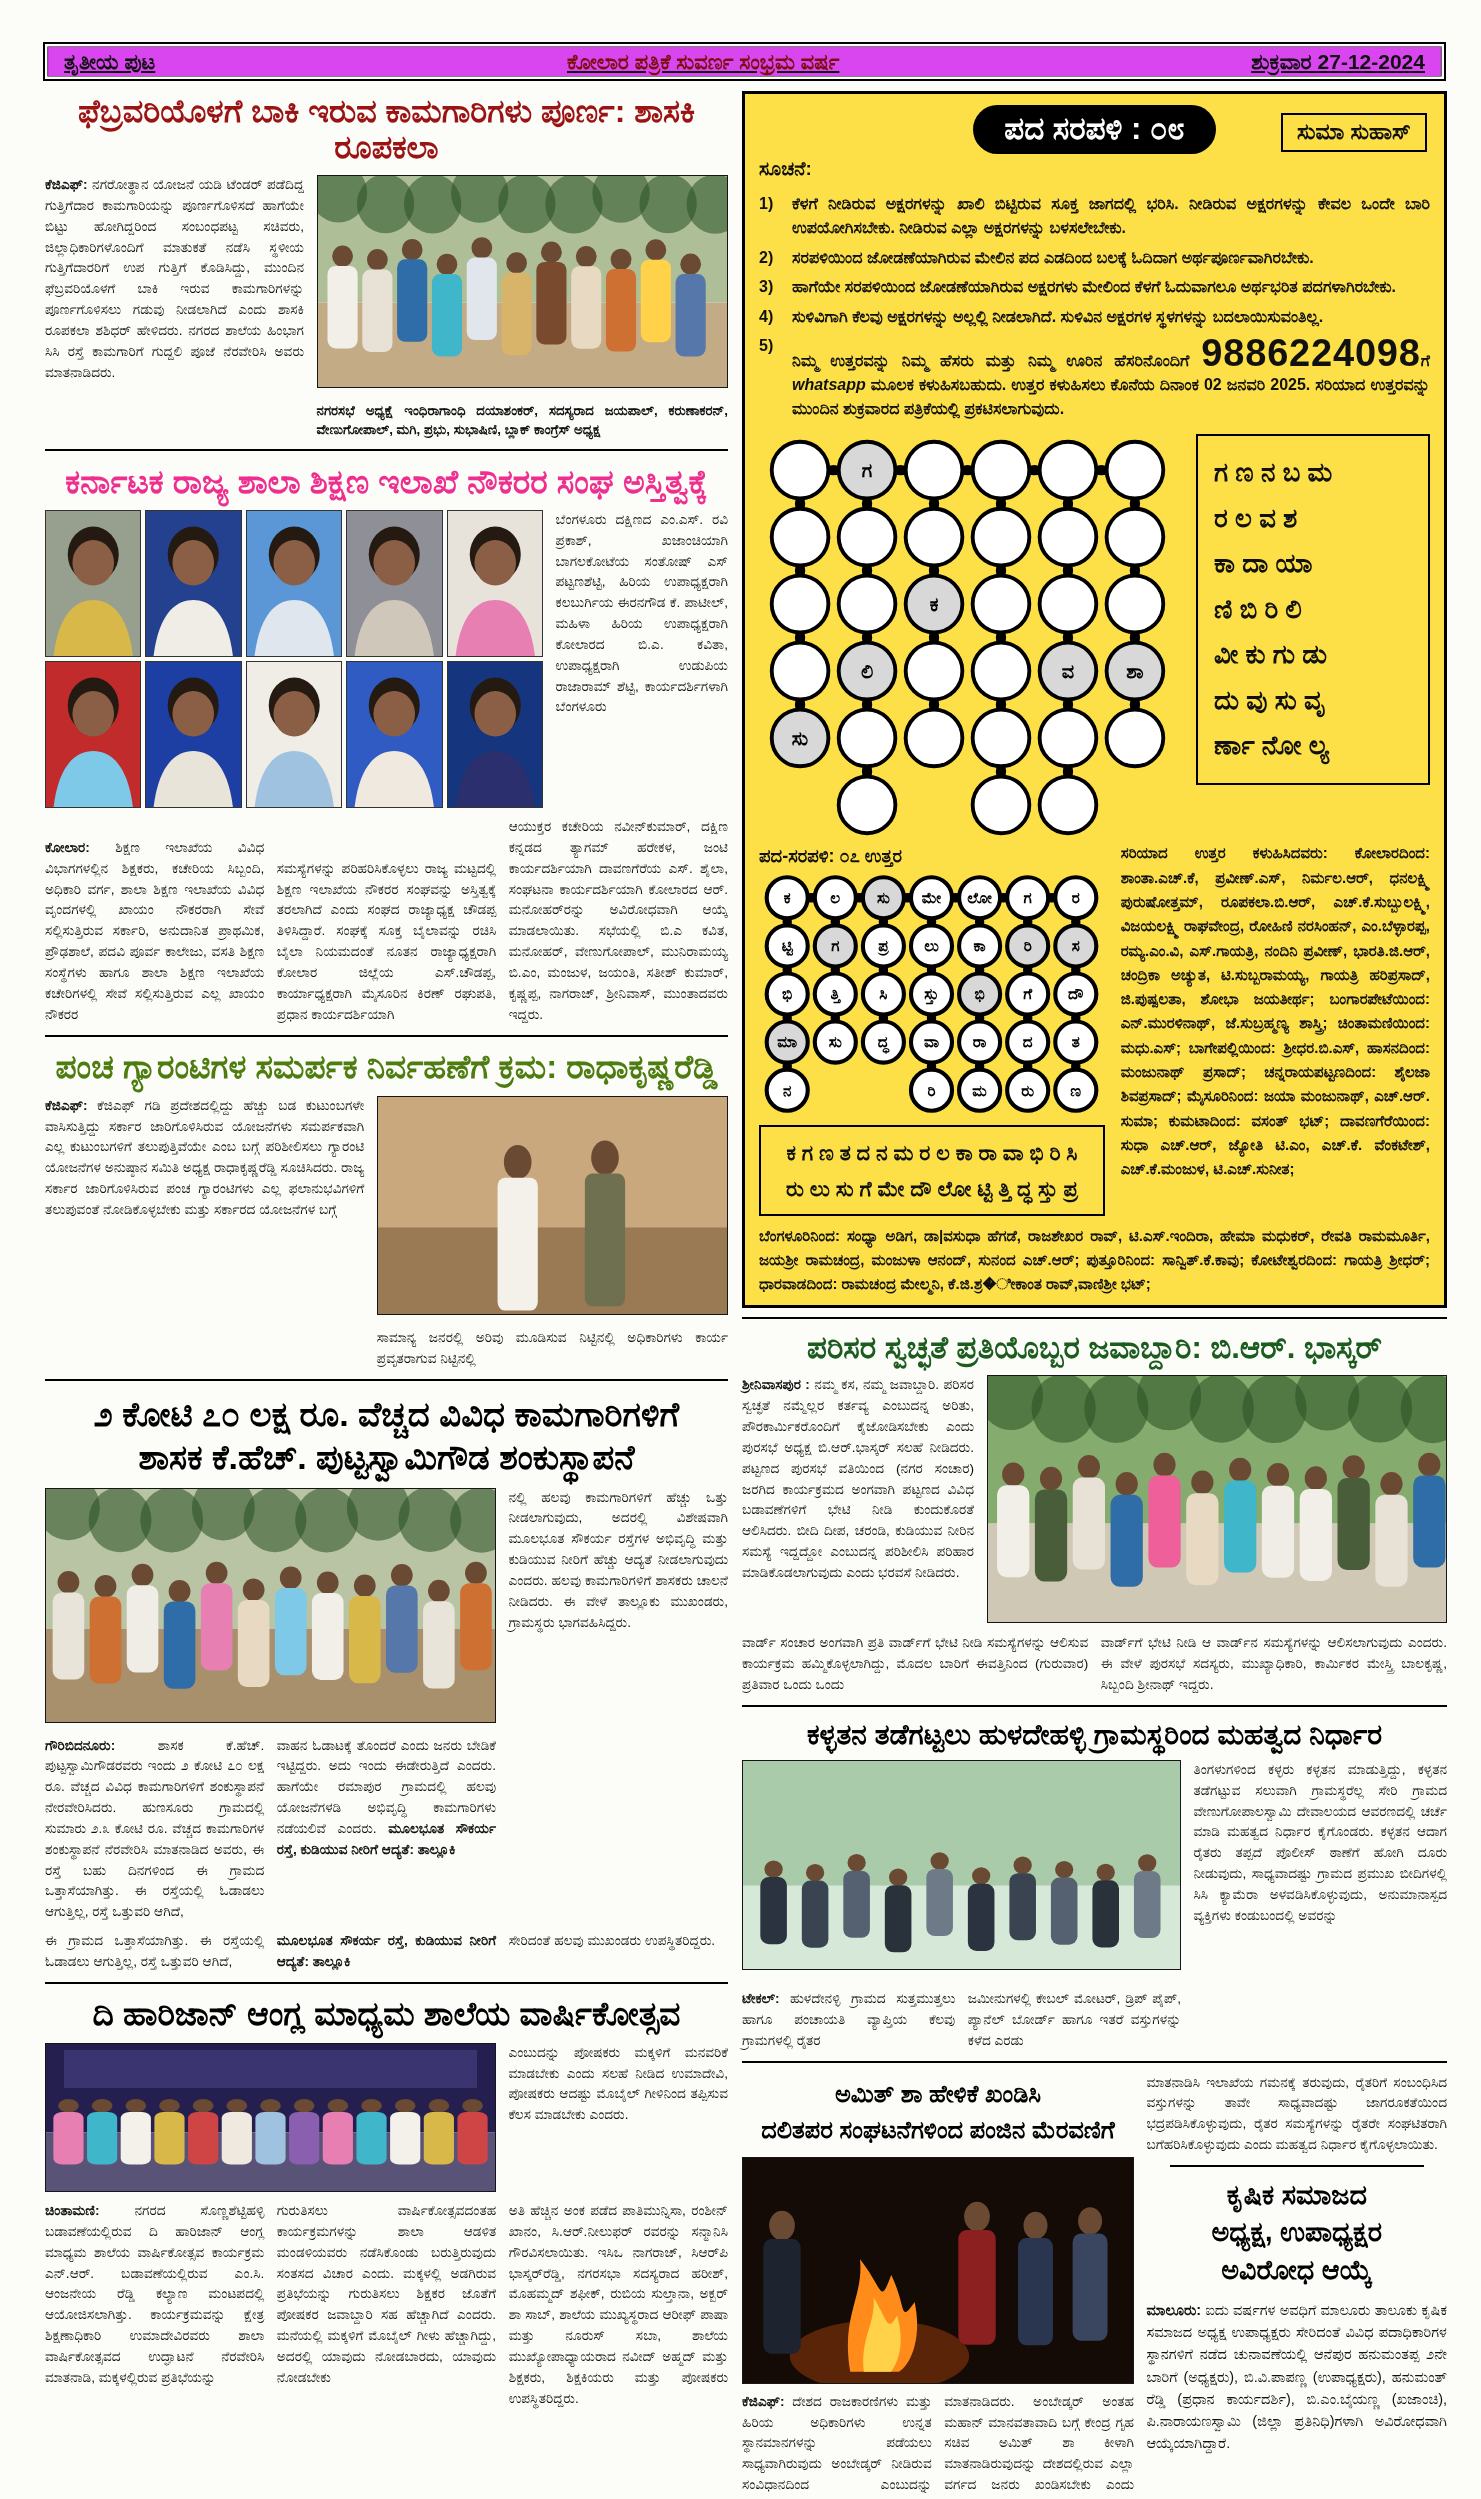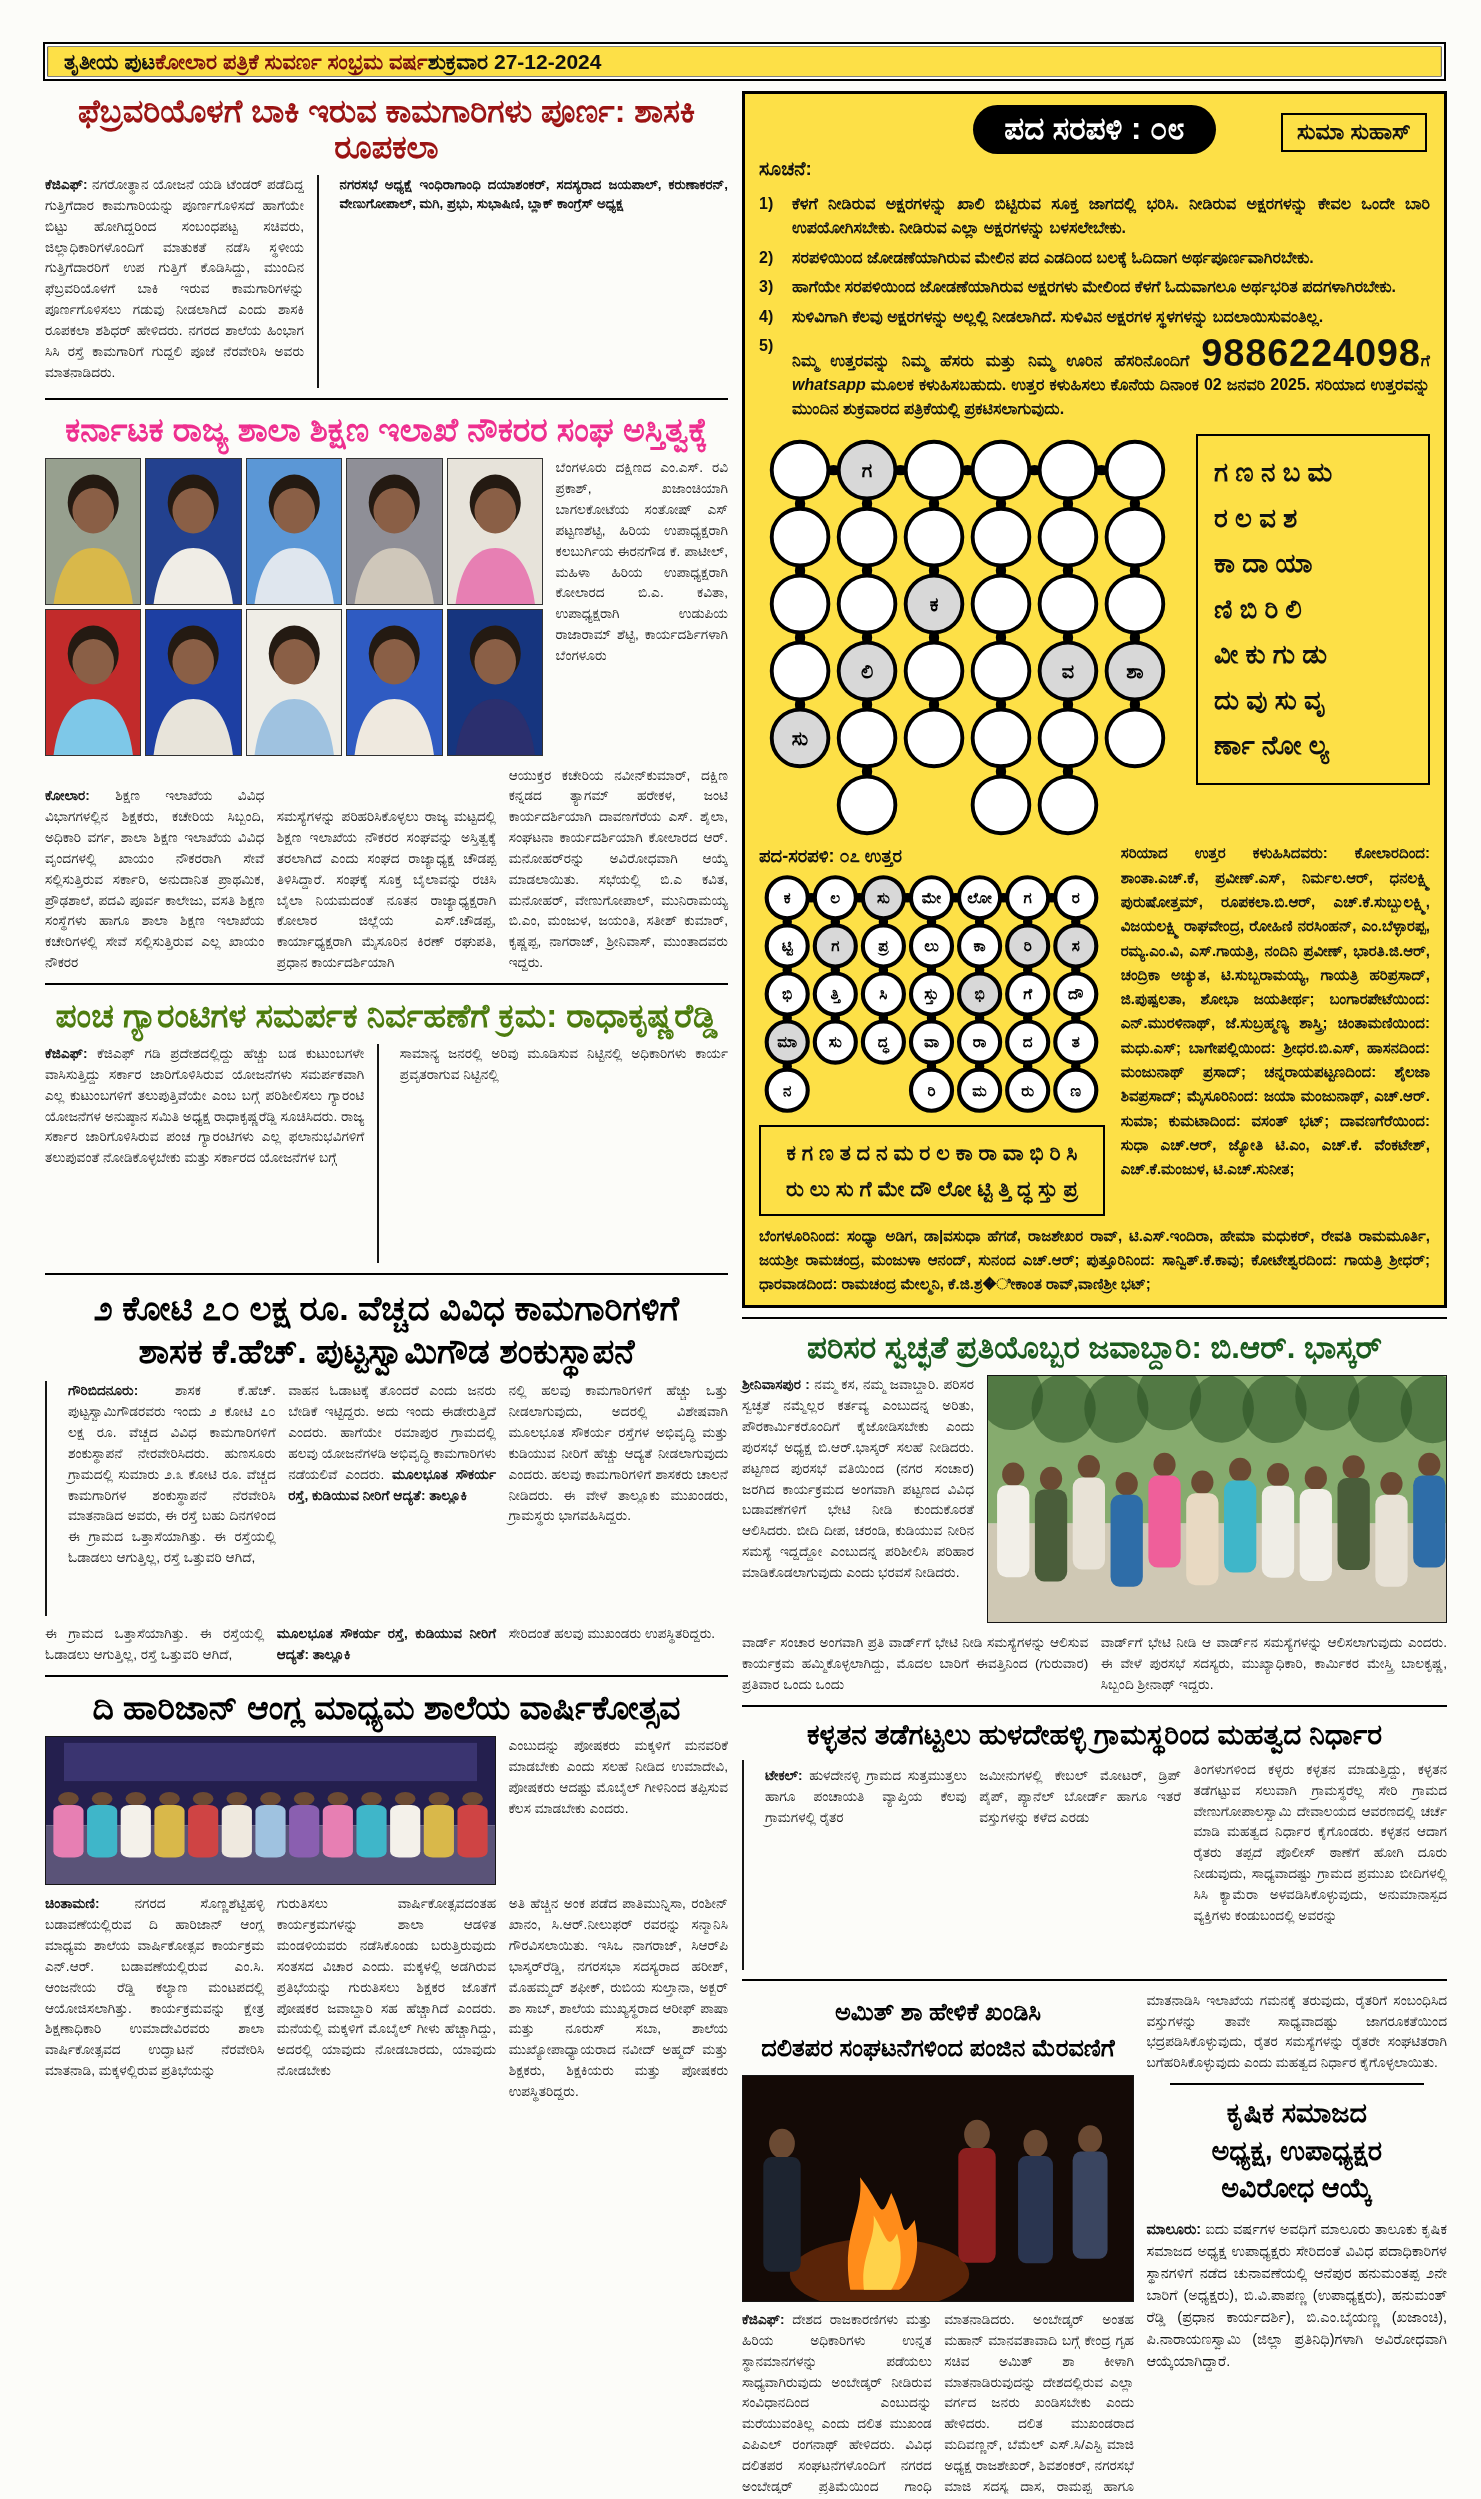--- a/index.html
+++ b/index.html
@@ -2,22 +2,22 @@
 <html style="font-size:12.5px"><head>
 <meta charset="utf-8">
 <style>
   :root{
     --red:#9b1414; --pink:#ee2f8f; --green:#1c5c1f; --maroon:#7a0f0f; --ink:#111;
   }
   *{box-sizing:border-box;}
   body{margin:0;width:1481px;height:2500px;background:#fcfcf9;color:var(--ink);
        font-family:"Liberation Sans",sans-serif;overflow:hidden;position:relative;}
   .header-bar{position:absolute;top:42px;left:43px;right:35px;height:39px;border:2.4px solid #000;
-    background:#fde047;display:flex;align-items:center;padding:0 19px;
-    font-weight:bold;font-size:21px;box-shadow:inset 0 0 0 2.4px #fff, inset 0 0 0 3.1px #000;}
+    background:#d946ef;display:flex;align-items:center;justify-content:space-between;padding:0 19px;
+    font-weight:bold;font-size:21px;box-shadow:inset 0 0 0 2.4px #fff, inset 0 0 0 3.1px #000;text-decoration:underline;}
   .header-bar .masthead{color:var(--maroon);}
   .content{position:absolute;top:91px;left:45px;right:34px;bottom:6.3px;display:flex;gap:14px;overflow:hidden;}
   .colL{width:683px;flex:none;display:flex;flex-direction:column;}
   .colR{flex:1;display:flex;flex-direction:column;min-width:0;}
   .rule{border-top:2.4px solid #000;margin:9.4px 0;}
   .row{display:flex;gap:12.5px;}
   .txt{font-size:13.7px;line-height:1.52;text-align:justify;}
   .dl{font-weight:bold;}
   .cap{font-size:13.3px;font-weight:bold;line-height:1.45;text-align:justify;}
   h1{margin:3.1px 0 9.4px;text-align:center;line-height:1.12;font-weight:800;}
@@ -25,21 +25,21 @@
   .h-a2{color:var(--pink);font-size:33px;}
   .h-a3{color:#4d7c0f;font-size:33px;}
   .h-a4{color:#000;font-size:34px;line-height:1.25;}
   .h-a5{color:#000;font-size:33px;}
   .h-r2{color:var(--green);font-size:31px;}
   .h-r3{color:#000;font-size:28px;}
   .h-r4{color:#000;font-size:24px;line-height:1.5;}
   .h-r5{color:#000;font-size:27px;line-height:1.4;margin-top:7.8px;}
   .ph{border:1.6px solid #161616;position:relative;overflow:hidden;flex:none;}
   .ph svg{position:absolute;inset:0;width:100%;height:100%;}
-  .stack{display:flex;flex-direction:row;gap:21px;flex:1;min-width:0;}
+  .stack{display:flex;flex-direction:column;gap:13px;flex:1;min-width:0;}
   .w330{width:259px;flex:none;}
   .w300{width:232px;flex:none;}
   .flex1{flex:1;min-width:0;}
   
   .pgrid{display:grid;grid-template-columns:repeat(5,1fr);grid-auto-rows:147px;gap:3.9px;width:498px;flex:none;}
   .pcell{border:0.8px solid #333;position:relative;overflow:hidden;}
   .pcell svg{position:absolute;inset:0;width:100%;height:100%;}
   
   .puzzlebox{border:3.1px solid #000;background:#fde047;padding:11px 14px 7.8px;display:flex;flex-direction:column;}
   .pz-top{display:flex;align-items:flex-start;justify-content:center;position:relative;margin-bottom:3.1px;}

